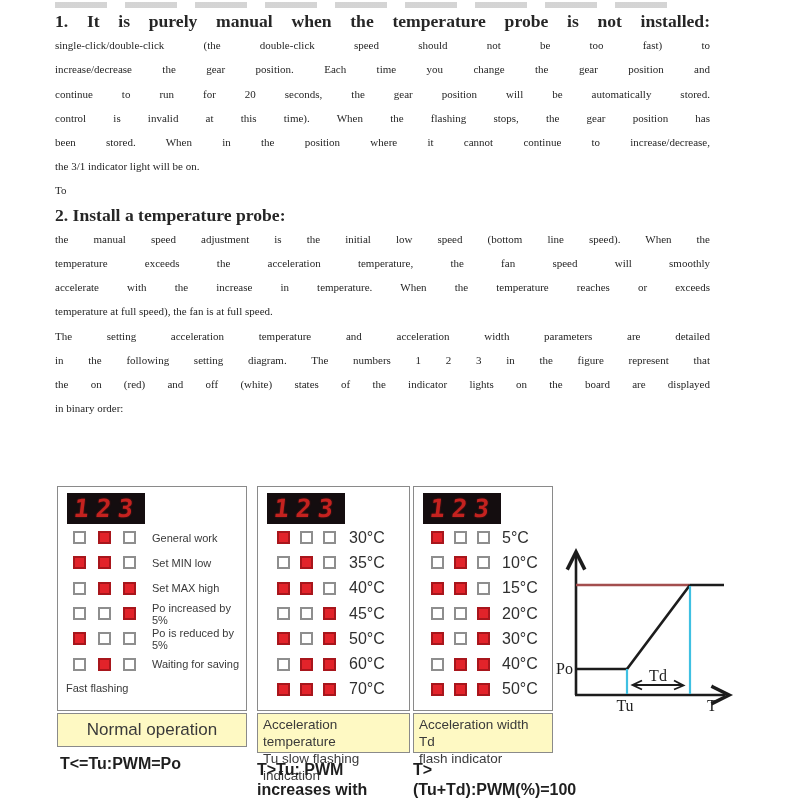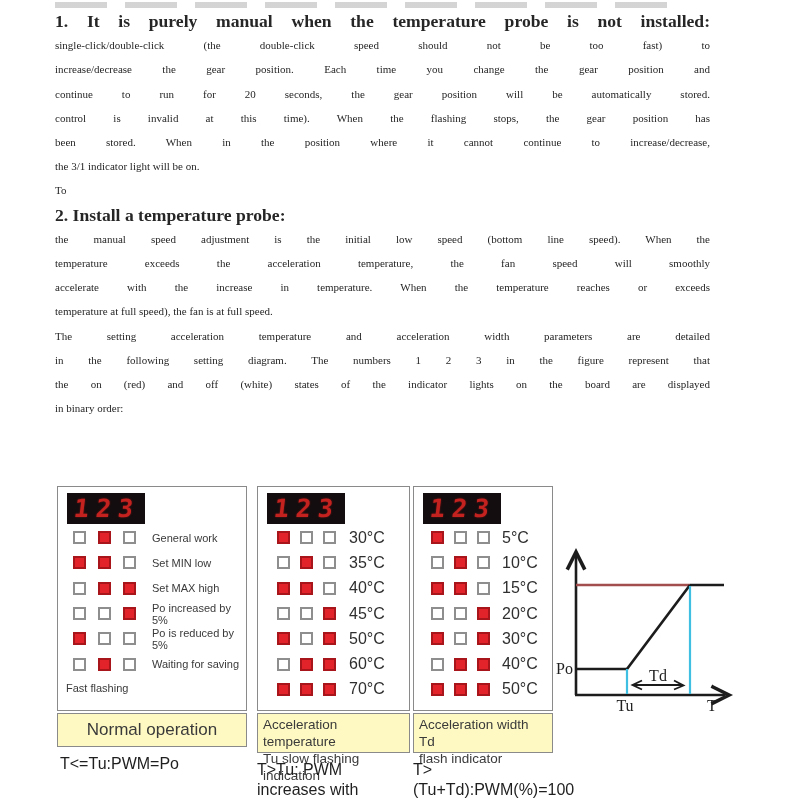--- a/index.html
+++ b/index.html
@@ -36,21 +36,21 @@
   .sq.on{background:var(--accent-red,#e2232a);border-color:var(--sq-on-border,#a8161c);}
   .ind-label{color:#3a3a3a;}
   .p1 .ind-label{margin-left:16px;font-size:11px;}
   .p2 .ind-label{margin-left:13px;font-size:16px;color:#2f2f2f;}
   .p3 .ind-label{margin-left:12px;font-size:16px;color:#2f2f2f;}
   .note{margin:5px 0 0 8px;font-size:11px;color:#3a3a3a;}
   .pfoot{box-sizing:border-box;border:1.5px solid var(--box-border,#8a8a8a);margin-top:2px;background:#fef9c3;}
   .p1 .pfoot{height:34px;display:flex;align-items:center;justify-content:center;font-size:17px;color:#3a3a3a;}
   .p2 .pfoot,.p3 .pfoot{height:40px;padding:2px 5px;font-size:13.5px;line-height:17px;
        white-space:pre-line;color:#3a3a3a;}
-  .pcap{margin-top:7px;font-weight:normal;font-size:16px;line-height:20px;white-space:pre-line;color:#1f1f1f;}
+  .pcap{margin-top:7px;font-weight:bold;font-size:16px;line-height:20px;white-space:pre-line;color:#1f1f1f;}
   .p1 .pcap{margin-left:3px;}
 
   
   .graph{position:absolute;left:553px;top:540px;width:250px;height:190px;}
   .graph .axis{stroke:var(--graph-line,#1c1c1c);stroke-width:2.6;fill:none;}
   .graph .arrow{stroke:var(--graph-line,#1c1c1c);stroke-width:3.6;fill:none;stroke-linecap:square;}
   .graph .curve{stroke:var(--graph-line,#1c1c1c);stroke-width:2.6;fill:none;}
   .graph .full{stroke:var(--graph-full,#a34e4e);stroke-width:2.6;fill:none;}
   .graph .marker{stroke:var(--graph-cyan,#3fc0e2);stroke-width:2.2;fill:none;}
   .graph .thin{stroke:#1c1c1c;stroke-width:1.8;fill:none;}

